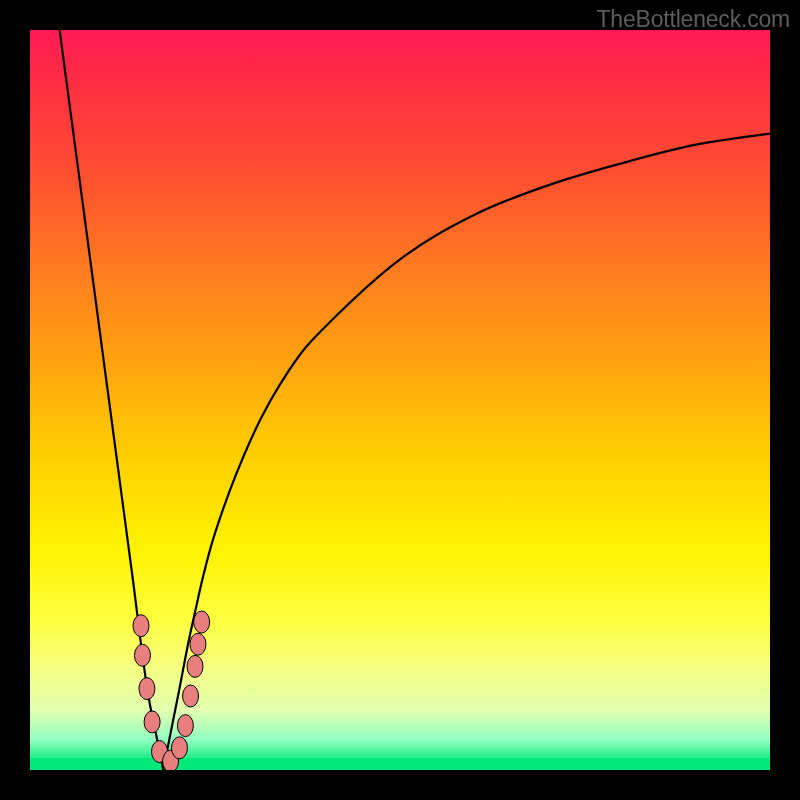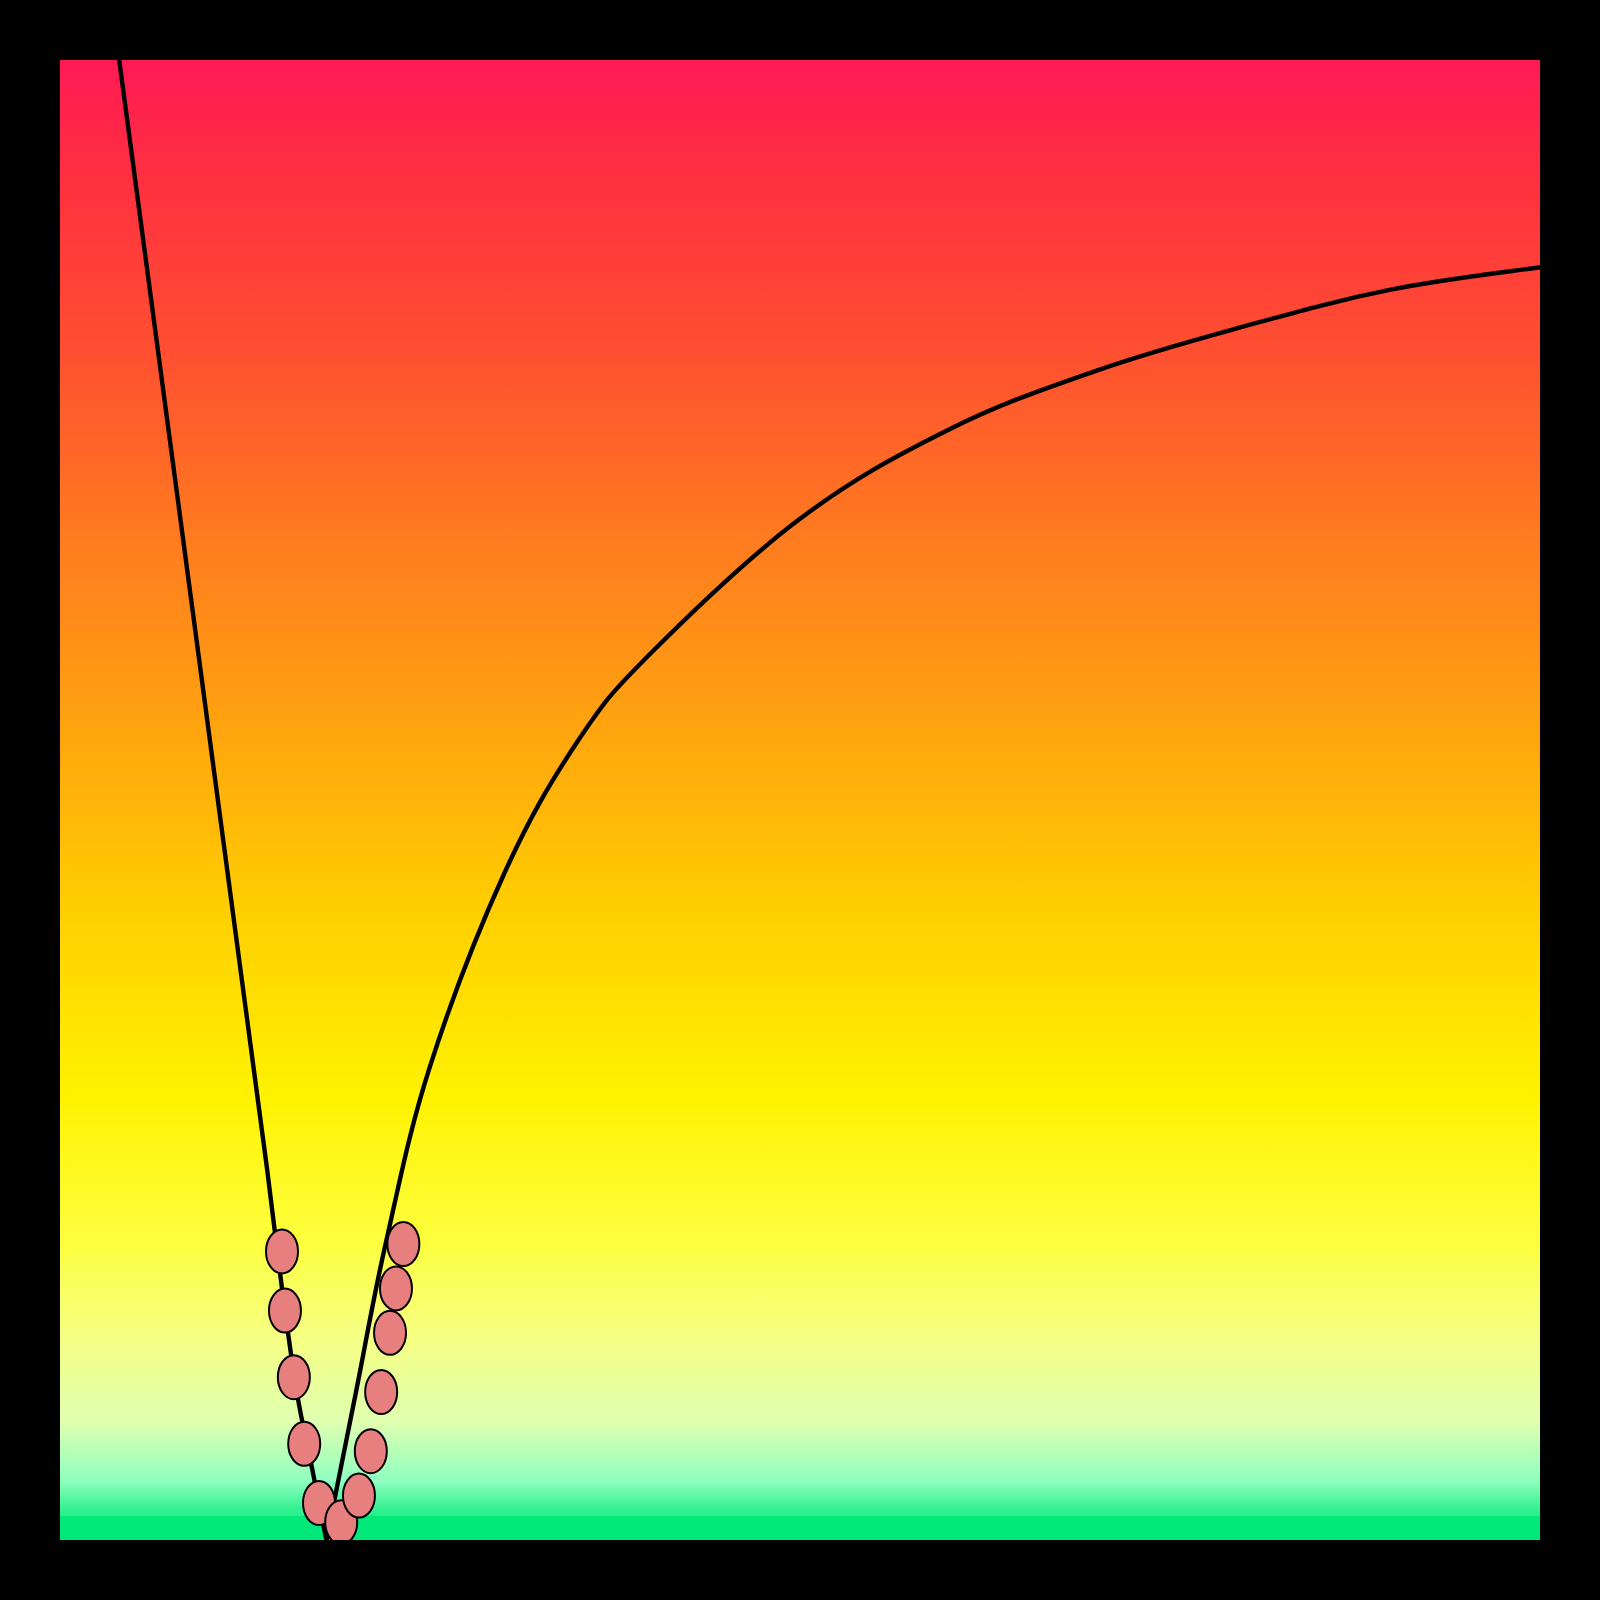--- a/index.html
+++ b/index.html
@@ -87,13 +87,14 @@
           <ellipse cx="140.60" cy="731.12" rx="8" ry="11" fill="#e87f7f" stroke="#000000" stroke-width="1"></ellipse>
           <ellipse cx="149.48" cy="717.80" rx="8" ry="11" fill="#e87f7f" stroke="#000000" stroke-width="1"></ellipse>
           <ellipse cx="155.40" cy="695.60" rx="8" ry="11" fill="#e87f7f" stroke="#000000" stroke-width="1"></ellipse>
           <ellipse cx="160.58" cy="666.00" rx="8" ry="11" fill="#e87f7f" stroke="#000000" stroke-width="1"></ellipse>
           <ellipse cx="165.02" cy="636.40" rx="8" ry="11" fill="#e87f7f" stroke="#000000" stroke-width="1"></ellipse>
           <ellipse cx="167.98" cy="614.20" rx="8" ry="11" fill="#e87f7f" stroke="#000000" stroke-width="1"></ellipse>
           <ellipse cx="171.68" cy="592.00" rx="8" ry="11" fill="#e87f7f" stroke="#000000" stroke-width="1"></ellipse>
         </g>
     </svg>
   </div>
+  <div class="watermark">TheBottleneck.com</div>
 </div>
 
 </body></html>

